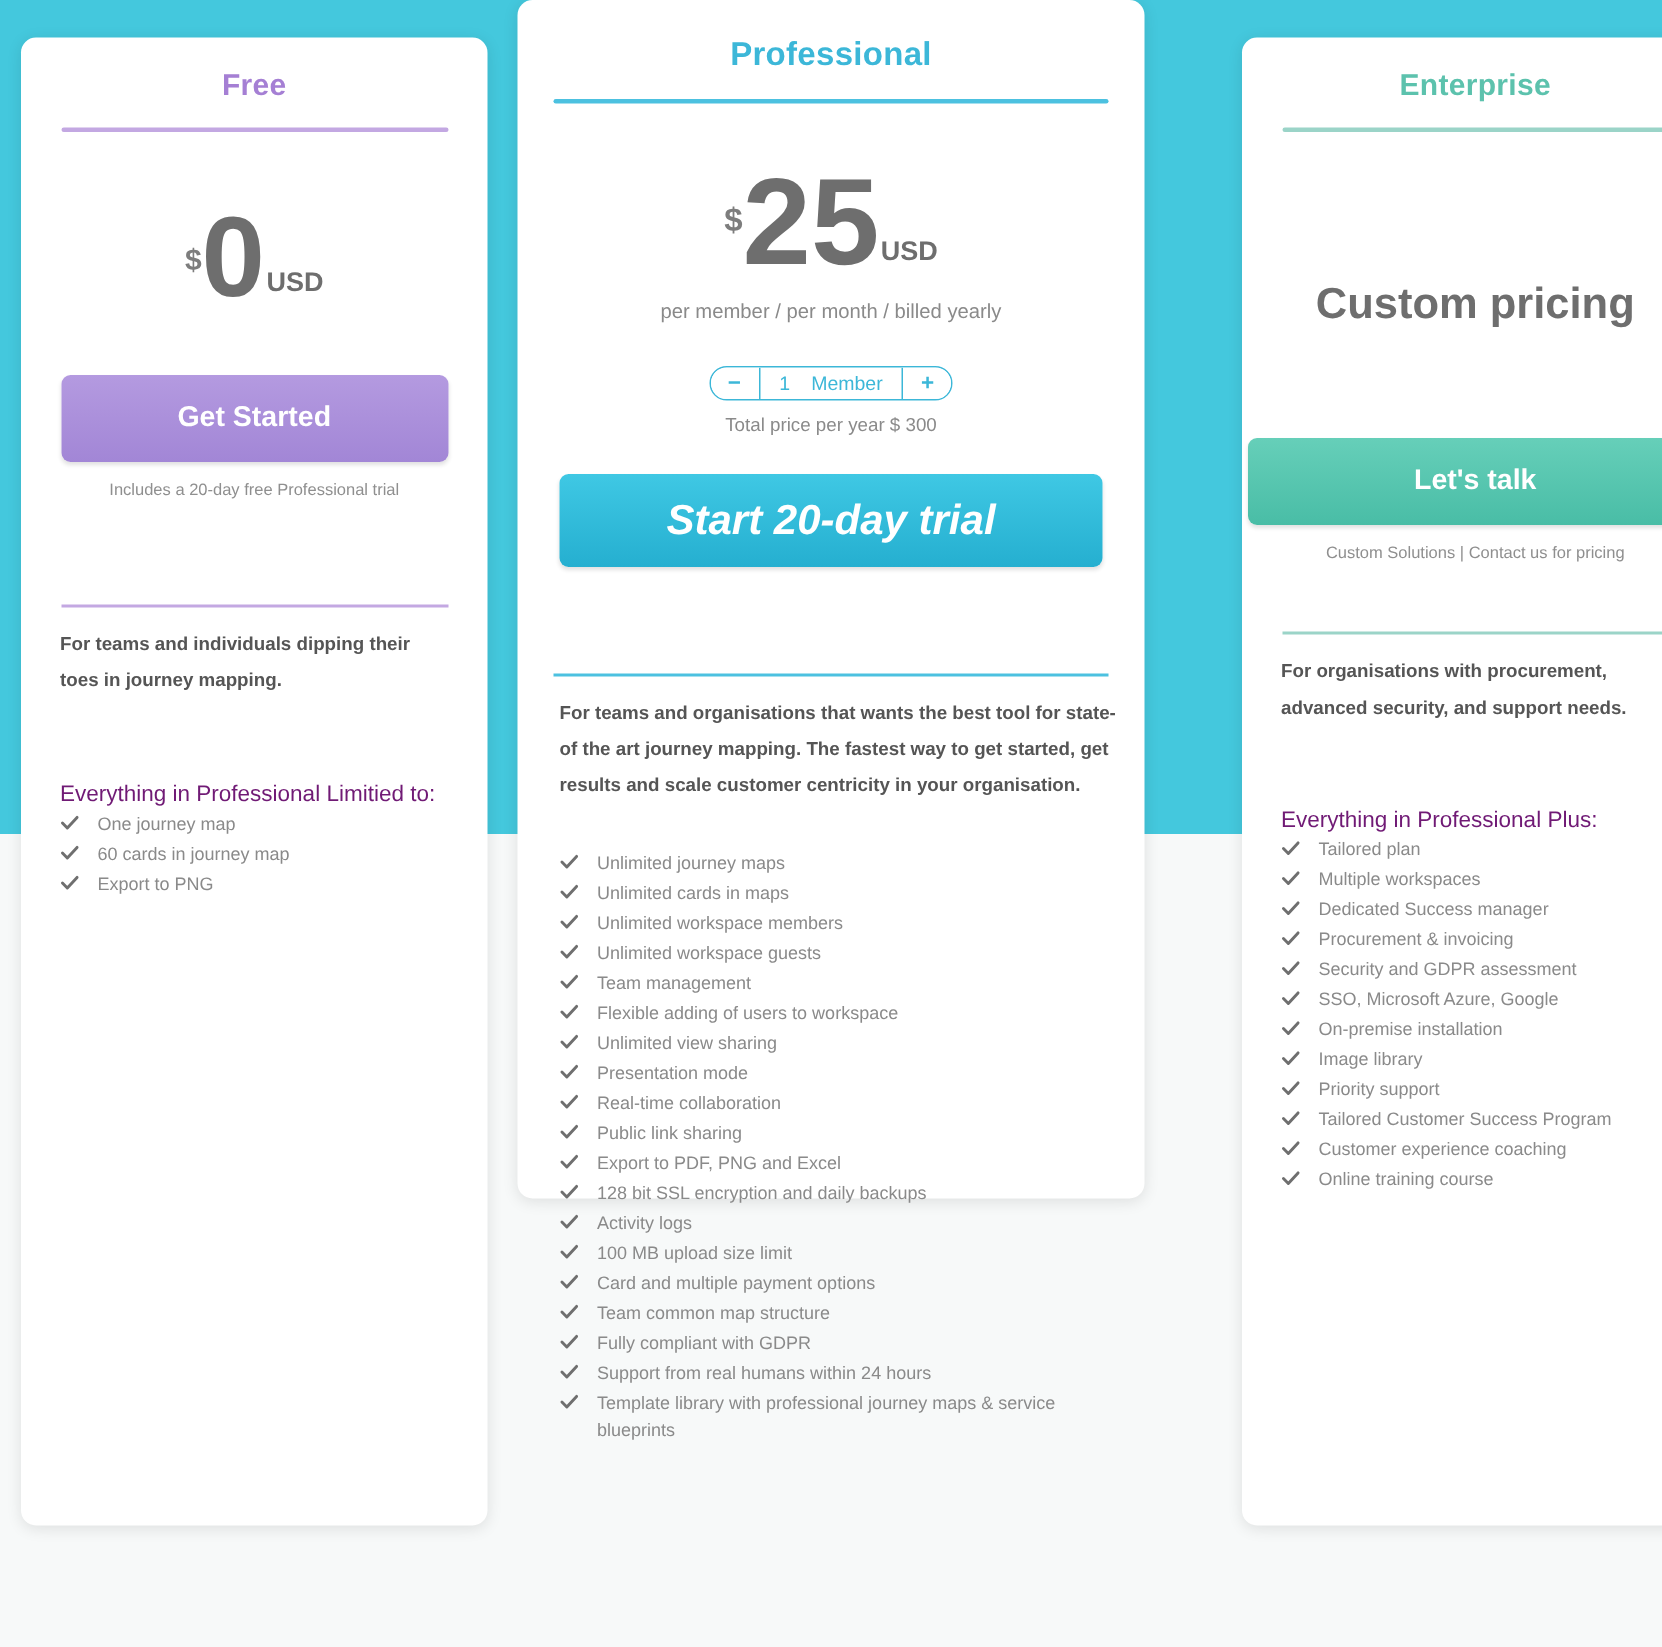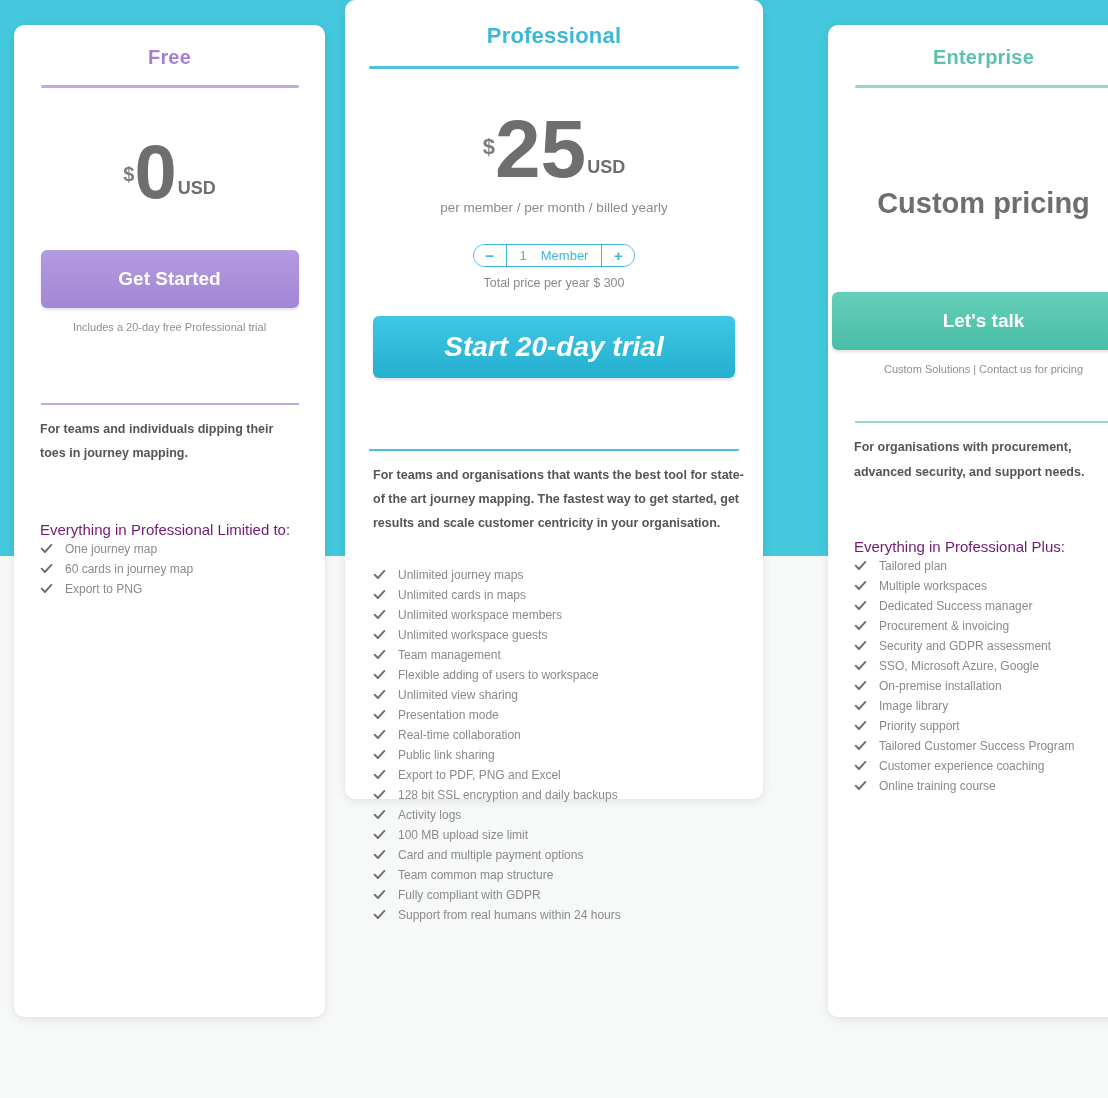--- a/index.html
+++ b/index.html
@@ -486,20 +486,28 @@
             <span class="feature-label">Fully compliant with GDPR</span>
           </li>
         <li class="feature-item">
             <span class="check">
               <svg width="13" height="13" viewBox="0 0 16 16">
                 <path d="M2 8.2 L6 12.3 L14 3.6" fill="none" stroke="#6f6f6f" stroke-width="2.4" stroke-linecap="round" stroke-linejoin="round"></path>
               </svg>
             </span>
             <span class="feature-label">Support from real humans within 24 hours</span>
           </li>
+        <li class="feature-item">
+            <span class="check">
+              <svg width="13" height="13" viewBox="0 0 16 16">
+                <path d="M2 8.2 L6 12.3 L14 3.6" fill="none" stroke="#6f6f6f" stroke-width="2.4" stroke-linecap="round" stroke-linejoin="round"></path>
+              </svg>
+            </span>
+            <span class="feature-label">Template library with professional journey maps &amp; service blueprints</span>
+          </li>
       </ul>
     </div>
 
     <div class="card card-enterprise">
       <div class="plan-title">Enterprise</div>
       <div class="title-rule"></div>
 
       <div class="price-custom">Custom pricing</div>
 
       <div class="cta-wrap">

